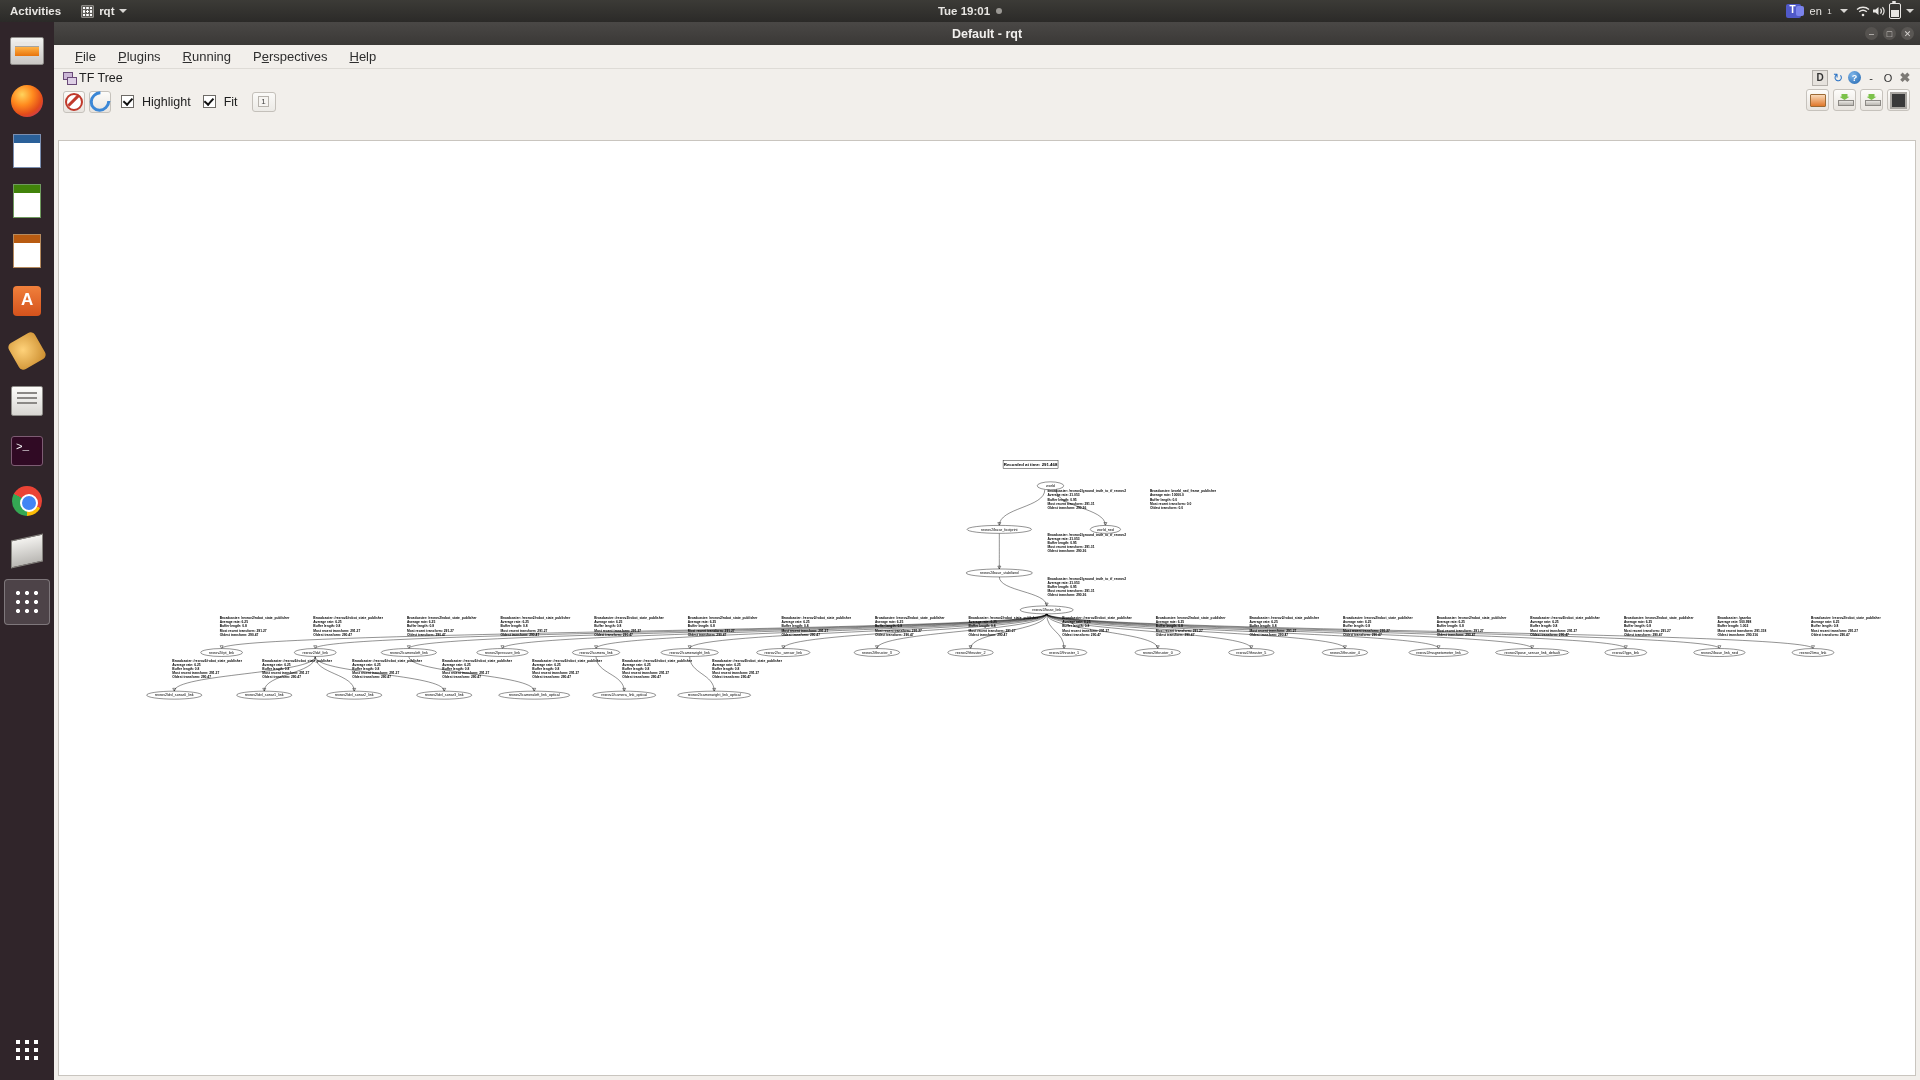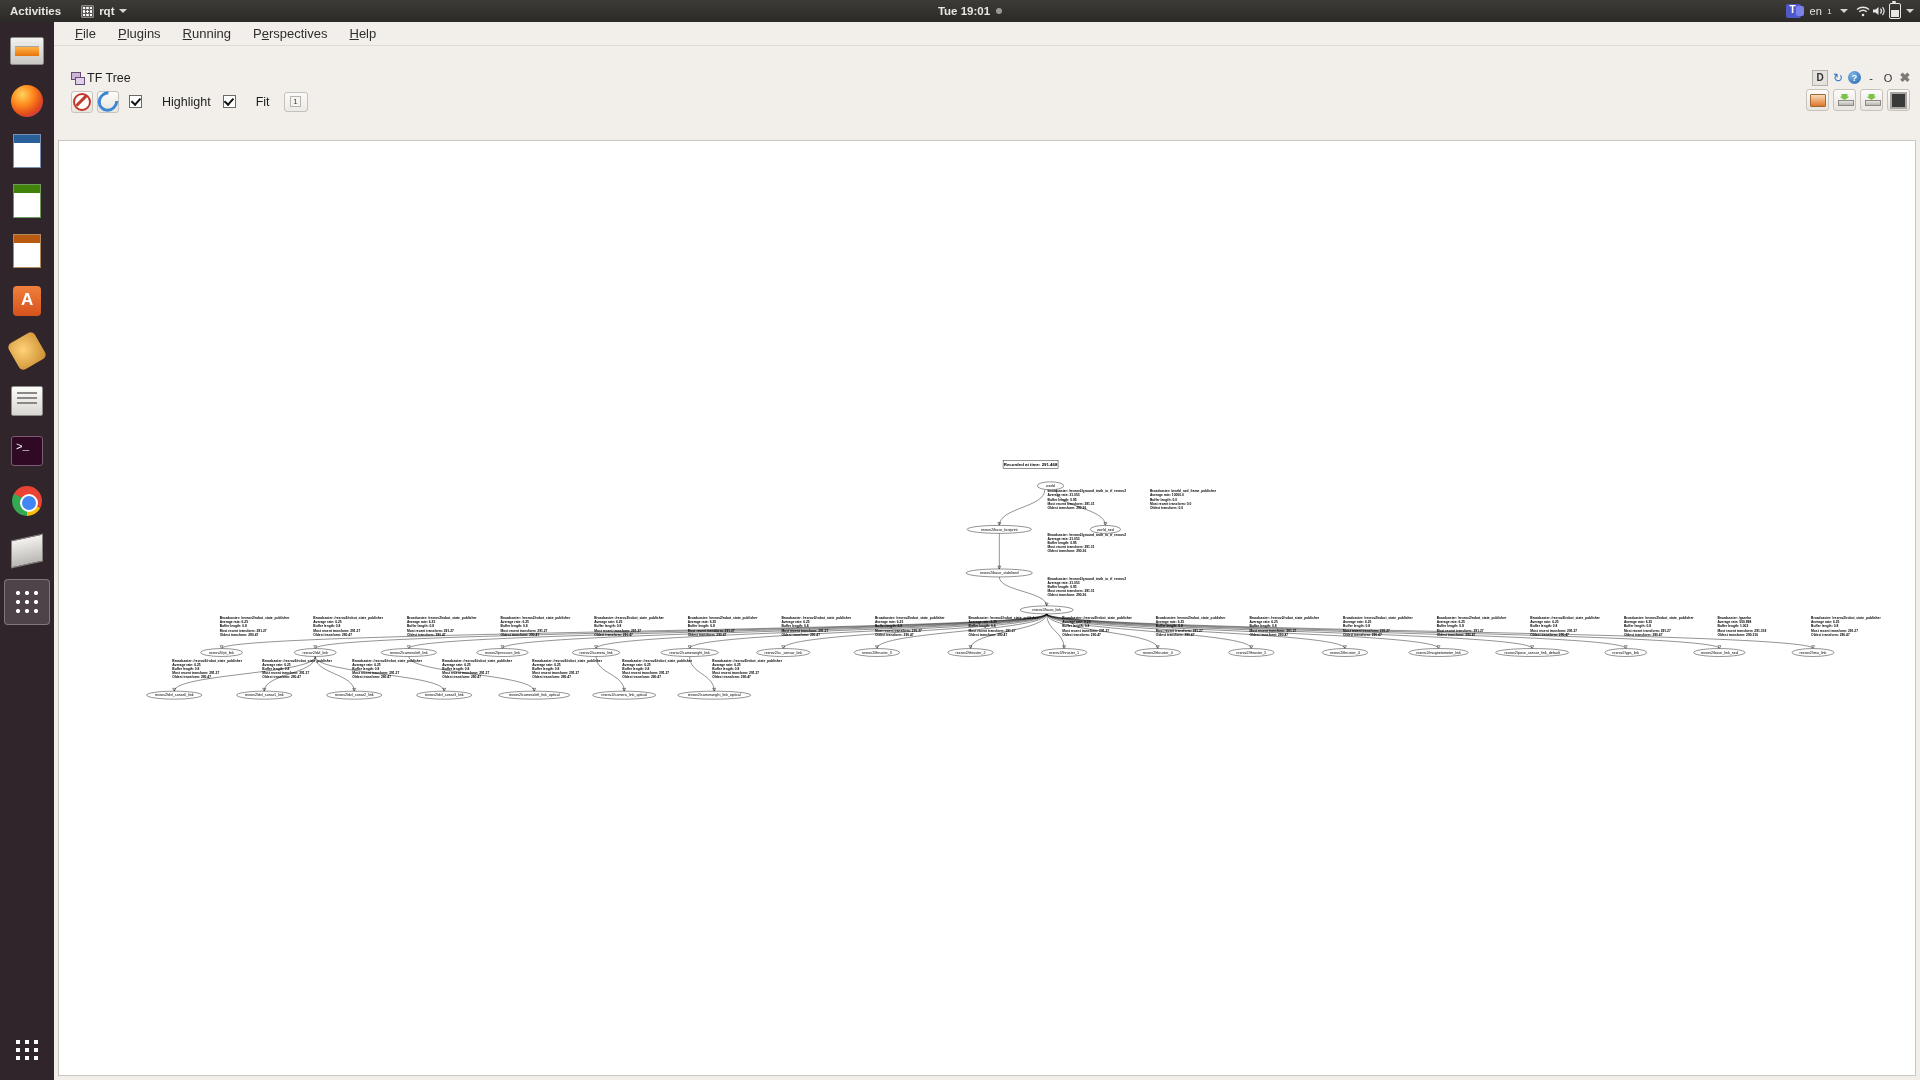--- a/index.html
+++ b/index.html
@@ -122,21 +122,21 @@
   .wc{width:13px;height:13px;border-radius:50%;background:#55524f;position:relative;}
   .wc i{position:absolute;left:0;top:0;right:0;bottom:0;color:#d6d3d0;font-size:9px;font-style:normal;
         display:flex;align-items:center;justify-content:center;}
   .wc.close{background:#5a5754;}
 
   #menubar{height:23px;background:#f2efeb;display:flex;align-items:center;padding-left:10px;gap:0;
            border-bottom:1px solid #dedbd6;}
   .menu{padding:2px 11px;font-size:13px;color:#2e2e2e;}
   .menu u{text-decoration:underline;}
 
-  #plugin{position:absolute;left:0;right:0;top:46px;bottom:0;padding:0 4px 4px 13px;}
+  #plugin{position:absolute;left:0;right:0;top:46px;bottom:0;padding:0 4px 4px 5px;}
   #pl-head{height:19px;display:flex;align-items:center;position:relative;padding-left:4px;}
   .pl-icon{width:13px;height:12px;position:relative;display:inline-block;margin-right:3px;}
   .pl-icon span{position:absolute;width:8px;height:6px;border:1px solid #6a4a78;background:#cbb6d6;}
   .pl-icon .a{left:0;top:0;}
   .pl-icon .b{left:4px;top:5px;background:#ded0e6;}
   #pl-title{font-size:12.5px;color:#222;}
   #pl-ctrl{position:absolute;right:4px;top:0;height:19px;display:flex;align-items:center;gap:3px;font-size:12px;color:#333;}
   .pbtn{width:14px;height:14px;display:flex;align-items:center;justify-content:center;font-size:11px;}
   .pbtn.d{border:1px solid #b4b0ab;background:#e6e2dd;font-weight:bold;color:#333;font-size:10px;}
   .ref-ico{color:#2a72c4;font-size:12px;}
@@ -145,21 +145,21 @@
   .xico{color:#7d7a76;font-size:13px;font-weight:bold;}
 
   #toolbar{height:25px;display:flex;align-items:center;gap:4px;padding:2px 4px;position:relative;}
   .tbtn{width:20px;height:20px;border:1px solid #c6c2bc;border-radius:3px;background:linear-gradient(#fdfcfa,#e8e4df);
         display:flex;align-items:center;justify-content:center;}
   .stop-ico{width:14px;height:14px;border-radius:50%;border:2.5px solid #c0392b;position:relative;background:#fff;}
   .stop-ico:after{content:"";position:absolute;left:-1px;top:4.5px;width:15px;height:2.5px;background:#c0392b;transform:rotate(-45deg);}
   .refresh-ico{width:15px;height:15px;border-radius:50%;border:3px solid #3b87d6;border-top-color:transparent;transform:rotate(45deg);}
   .chk{width:11px;height:11px;border:1px solid #6d6a66;background:#fff;position:relative;display:inline-block;}
   .chk.on:after{content:"";position:absolute;left:2.5px;top:0px;width:3.5px;height:7px;border:solid #111;border-width:0 2px 2px 0;transform:rotate(42deg);}
-  .cklabel{font-size:12.5px;color:#1d1d1d;margin-left:20px;}
+  .cklabel{font-size:12.5px;color:#1d1d1d;margin-left:8px;}
   .spin{width:22px;height:18px;border:1px solid #c4c0ba;border-radius:3px;background:linear-gradient(#fbfaf8,#eceae6);
         display:flex;align-items:center;justify-content:center;}
   .spin span{border:1px solid #b7b3ad;font-size:8px;padding:0 2px;background:#f6f4f1;color:#444;}
   #tb-right2{position:absolute;right:6px;top:2px;display:flex;gap:4px;}
   .tbtn2{width:21px;height:20px;border:1px solid #c6c2bc;border-radius:3px;background:linear-gradient(#fdfcfa,#e8e4df);
          display:flex;align-items:center;justify-content:center;}
   .ic-folder{width:14px;height:11px;background:linear-gradient(#f9d9b8,#e0772a);border:1px solid #9c6a35;border-radius:1px;}
   .ic-save{width:14px;height:12px;position:relative;}
   .ic-save:before{content:"";position:absolute;left:2px;top:0;width:10px;height:6px;background:#7cc24a;
     clip-path:polygon(20% 0,80% 0,80% 45%,100% 45%,50% 100%,0 45%,20% 45%);}
@@ -260,20 +260,34 @@
       <span class="ic-grid"></span>
     </div>
   <div class="lnch-spacer"></div>
   <div class="lnch" style="margin-bottom:12px">
       <span class="ic-dots"></span>
     </div>
 </div>
 
 <div id="win">
 
+  <div id="titlebar">
+    <span class="ttl">Default - rqt</span>
+    <div id="win-ctrls">
+      <span class="wc">
+          <i>–</i>
+        </span>
+      <span class="wc">
+          <i>□</i>
+        </span>
+      <span class="wc close">
+          <i>✕</i>
+        </span>
+    </div>
+  </div>
 
   <div id="menubar">
     <div class="menu"><u>F</u>ile</div>
     <div class="menu"><u>P</u>lugins</div>
     <div class="menu"><u>R</u>unning</div>
     <div class="menu">P<u>e</u>rspectives</div>
     <div class="menu"><u>H</u>elp</div>
   </div>
 
   <div id="plugin">

